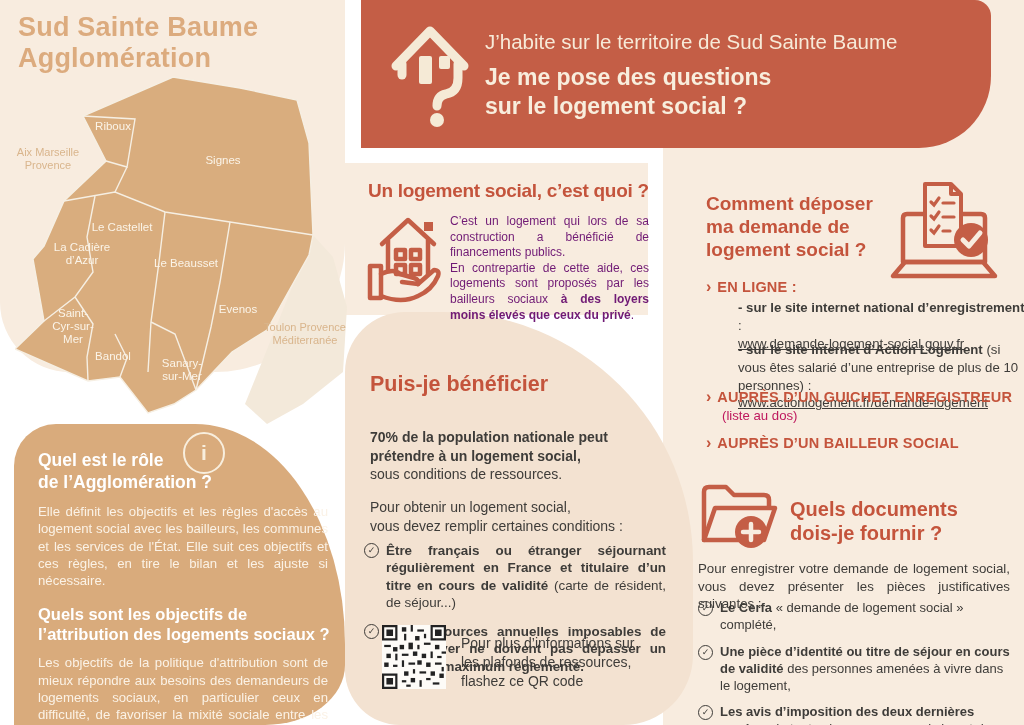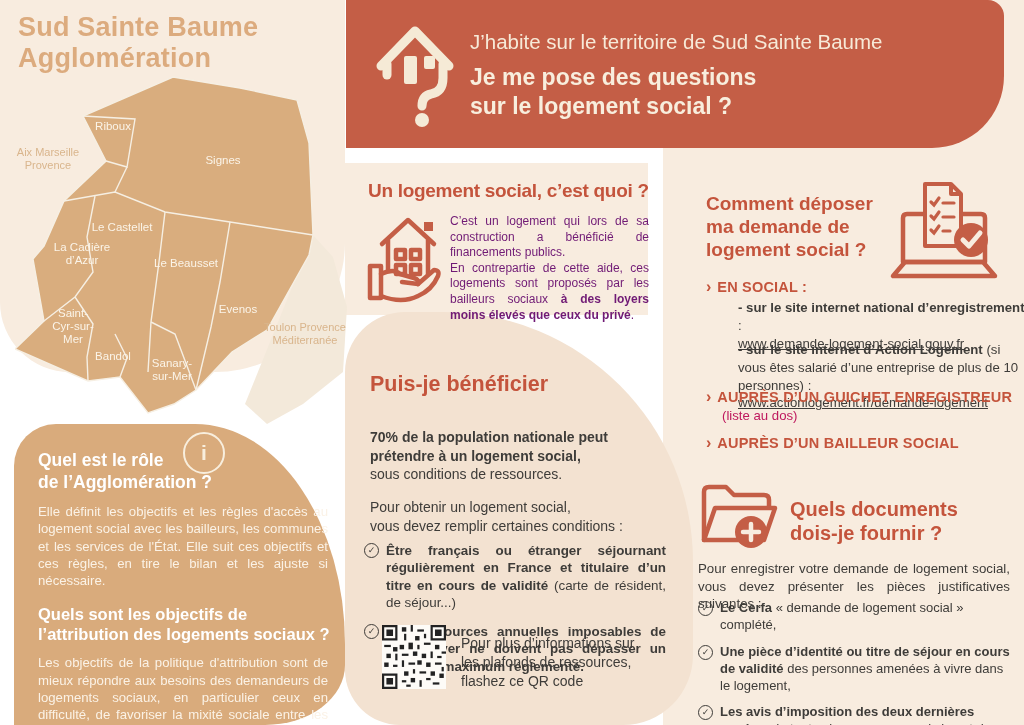--- a/index.html
+++ b/index.html
@@ -22,21 +22,21 @@
 
   .info-panel{left:14px;top:424px;width:331px;height:301px;background:#d9ab7c;color:#fdf7ee;
       border-radius:42px 150px 80px 0 / 42px 220px 60px 0;padding:26px 0 0 24px;box-sizing:border-box;}
   .info-panel h3{margin:0;font-size:17.5px;line-height:1.25;color:#ffffff;width:210px;}
   .info-panel h4{margin:14px 0 0 0;font-size:16.5px;line-height:1.25;color:#ffffff;width:300px;}
   .info-panel p{margin:9px 0 0 0;width:290px;font-size:13.2px;line-height:1.32;text-align:justify;color:#fbf2e6;}
   .info-icon{position:absolute;left:169px;top:8px;width:38px;height:38px;border:2px solid #f8eedd;border-radius:50%;
       font-size:21px;font-weight:bold;text-align:center;line-height:37px;color:#f8eedd;}
 
   
-  .header{left:346px;top:0;width:630px;height:148px;background:#c45e46;border-radius:0 16px 72px 0;z-index:5;padding-left:28px;}
+  .header{left:361px;top:0;width:630px;height:148px;background:#c45e46;border-radius:0 16px 72px 0;z-index:5;}
   .header-text{position:absolute;left:124px;top:30px;color:#f7ead8;}
   .header-line1{font-size:20.5px;margin-bottom:9px;}
   .header-line23{font-size:23px;font-weight:bold;line-height:1.24;color:#f8eedd;}
 
   
   .h-terracotta{color:#c4543c;font-weight:bold;margin:0;}
   .what-heading{left:368px;top:180px;font-size:19px;letter-spacing:-.3px;white-space:nowrap;}
   .what-text{left:450px;top:214px;width:199px;font-size:12px;line-height:1.3;color:#701a75;text-align:justify;}
   .what-text p{margin:0;}
   .bold{font-weight:bold;}
@@ -95,21 +95,21 @@
       </g>
     </svg>
     <span class="commune-label" style="left:98px;top:55px;">Riboux</span>
     <span class="commune-label" style="left:208px;top:89px;">Signes</span>
     <span class="commune-label" style="left:107px;top:156px;">Le Castellet</span>
     <span class="commune-label" style="left:67px;top:182px;width:82px;">La Cadière d’Azur</span>
     <span class="commune-label" style="left:171px;top:192px;width:64px;">Le Beausset</span>
     <span class="commune-label" style="left:223px;top:238px;">Evenos</span>
     <span class="commune-label" style="left:58px;top:255px;width:42px;">Saint-Cyr-sur-Mer</span>
     <span class="commune-label" style="left:98px;top:285px;">Bandol</span>
-    <span class="commune-label" style="left:157px;top:298px;width:56px;">Sanary-sur-Mer</span>
+    <span class="commune-label" style="left:167px;top:298px;width:56px;">Sanary-sur-Mer</span>
     <span class="neighbor-label" style="left:33px;top:87px;width:66px;">Aix Marseille Provence</span>
     <span class="neighbor-label" style="left:290px;top:262px;width:92px;">Toulon Provence Méditerranée</span>
   </div>
 
   <div class="abs info-panel">
     <div class="info-icon">i</div>
     <h3>
       <span>Quel est le rôle</span><br>
       <span>de l’Agglomération ?</span>
     </h3>
@@ -251,21 +251,21 @@
         <path d="M46 54 L49 57 L54 50"></path>
           <path d="M58 55 H65"></path>
       </g>
       <circle cx="86" cy="64" r="17" fill="#c45e46"></circle>
       <path d="M78 64 L84 70 L95 57" fill="none" stroke="#f8ecdf" stroke-width="5" stroke-linecap="round" stroke-linejoin="round"></path>
     </g>
   </svg>
 
   <div class="abs channel" style="top:278px;">
     <span class="chev">›</span>
-    <span class="channel-label">EN SOCIAL :</span>
+    <span class="channel-label">EN LIGNE :</span>
   </div>
   <div class="abs online-item" style="top:299px;">
     <span class="bold">- sur le site internet national d’enregistrement</span><span> :</span><br>
     <span class="online-url">www.demande-logement-social.gouv.fr</span>
   </div>
   <div class="abs online-item" style="top:341px;">
     <span class="bold">- sur le site internet d’Action Logement</span><span> (si vous êtes salarié d’une entreprise de plus de 10 personnes) :</span><br>
     <span class="online-url">www.actionlogement.fr/demande-logement</span>
   </div>
   <div class="abs channel" style="top:388px;">

